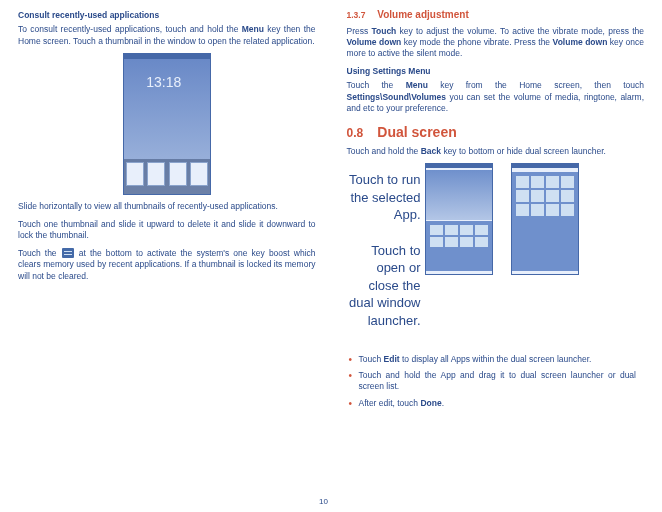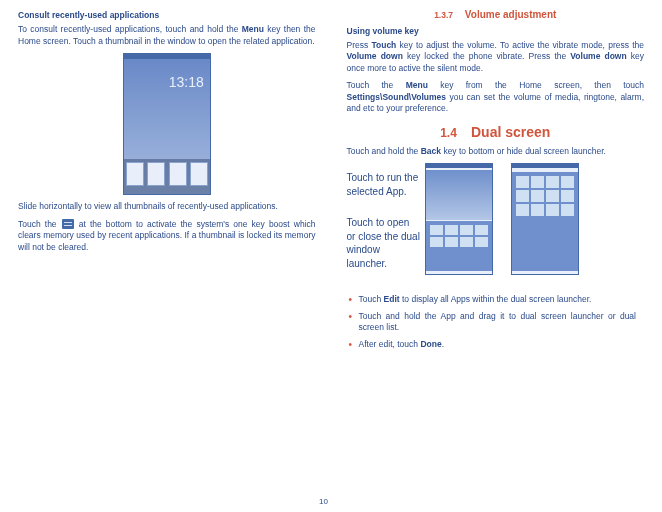--- a/index.html
+++ b/index.html
@@ -66,21 +66,20 @@
     background: linear-gradient(#6787c6, #a7bce0);
     position: relative;
   }
   .phone .statusbar {
     height: 5px;
     background: #4568a8;
   }
   .phone .clock {
     color: #e8effb;
     font-size: 14px;
-    text-align: right;
     padding: 14px 6px 0 0;
   }
   .phone .thumbs {
     position: absolute;
     bottom: 0; left: 0; right: 0;
     height: 32px;
     display: flex;
     justify-content: space-around;
     align-items: flex-start;
     padding-top: 3px;
@@ -95,31 +94,31 @@
     font-weight: bold;
     color: #d1553c;
   }
   .sec-title {
     font-weight: bold;
     color: #d1553c;
     font-size: 10px;
   }
   .sec-row {
     margin: 8px 0 4px 0;
-    text-align: center;
   }
   .sec-big .sec-title { font-size: 14px; }
   .callout-area {
     display: flex;
     align-items: flex-start;
     margin: 4px 0 6px 0;
   }
   .callouts {
     width: 74px;
-    font-size: 10px;
+    font-size: 13px;
+    text-align: right;
     padding-top: 8px;
   }
   .callouts div { margin-bottom: 18px; }
   .mini-phone {
     width: 66px;
     height: 110px;
     border: 1px solid #4568a8;
     position: relative;
     margin-left: 4px;
     background: #e8effb;
@@ -188,41 +187,42 @@
         <div class="clock">13:18</div>
         <div class="thumbs">
           <div class="thumb"></div>
           <div class="thumb"></div>
           <div class="thumb"></div>
           <div class="thumb"></div>
         </div>
       </div>
     </div>
     <p>Slide horizontally to view all thumbnails of recently-used applications.</p>
+    <p>Touch one thumbnail and slide it upward to delete it and slide it downward to lock the thumbnail.</p>
     <p>
       <span>Touch the </span><span class="inline-icon"></span><span> at the bottom to activate the system's one key boost which clears memory used by recent applications. If a thumbnail is locked its memory will not be cleared.</span>
     </p>
   </div>
 
   <div class="col">
     <div class="sec-row" style="margin-top:0">
       <span class="sec-num">1.3.7</span>
       &nbsp;&nbsp;&nbsp;
       <span class="sec-title">Volume adjustment</span>
     </div>
-    <h4 class="subhead">Using volume key</h4>
-    <p>
-      <span>Press </span><span class="b">Touch</span><span> key to adjust the volume. To active the vibrate mode, press the </span><span class="b">Volume down</span><span> key locked the phone vibrate. Press the </span><span class="b">Volume down</span><span> key once more to active the silent mode.</span>
-    </p>
+    <p>
+      <span>Press </span><span class="b">Touch</span><span> key to adjust the volume. To active the vibrate mode, press the </span><span class="b">Volume down</span><span> key mode the phone vibrate. Press the </span><span class="b">Volume down</span><span> key once more to active the silent mode.</span>
+    </p>
+    <h4 class="subhead">Using Settings Menu</h4>
     <p>
       <span>Touch the </span><span class="b">Menu</span><span> key from the Home screen, then touch </span><span class="b">Settings\Sound\Volumes</span><span> you can set the volume of media, ringtone, alarm, and etc to your preference.</span>
     </p>
 
     <div class="sec-row sec-big">
-      <span class="sec-num" style="font-size:12px">1.4</span>
+      <span class="sec-num" style="font-size:12px">0.8</span>
       &nbsp;&nbsp;&nbsp;&nbsp;
       <span class="sec-title">Dual screen</span>
     </div>
     <p>
       <span>Touch and hold the </span><span class="b">Back</span><span> key to bottom or hide dual screen launcher.</span>
     </p>
 
     <div class="callout-area">
       <div class="callouts">
         <div>Touch to run the selected App.</div>

